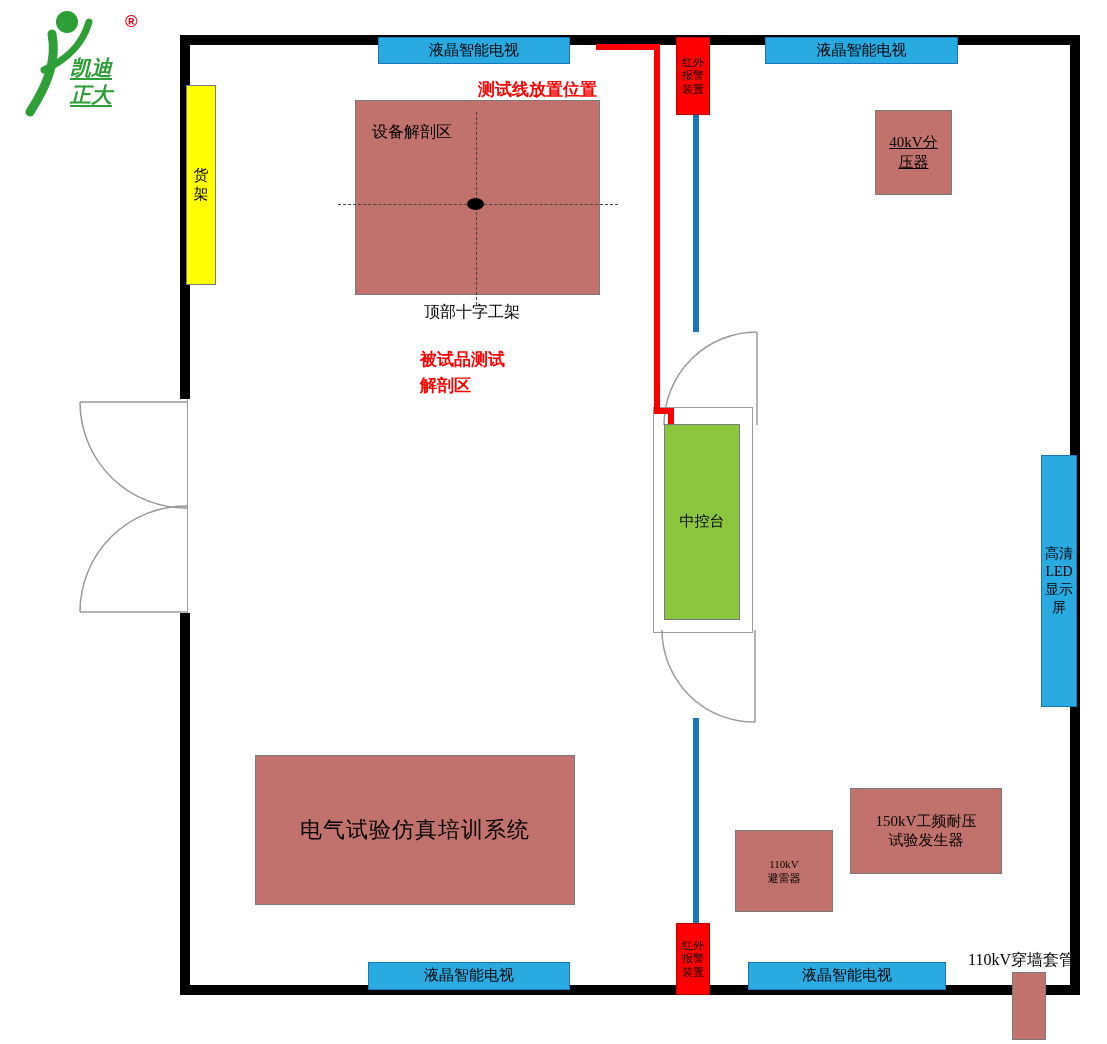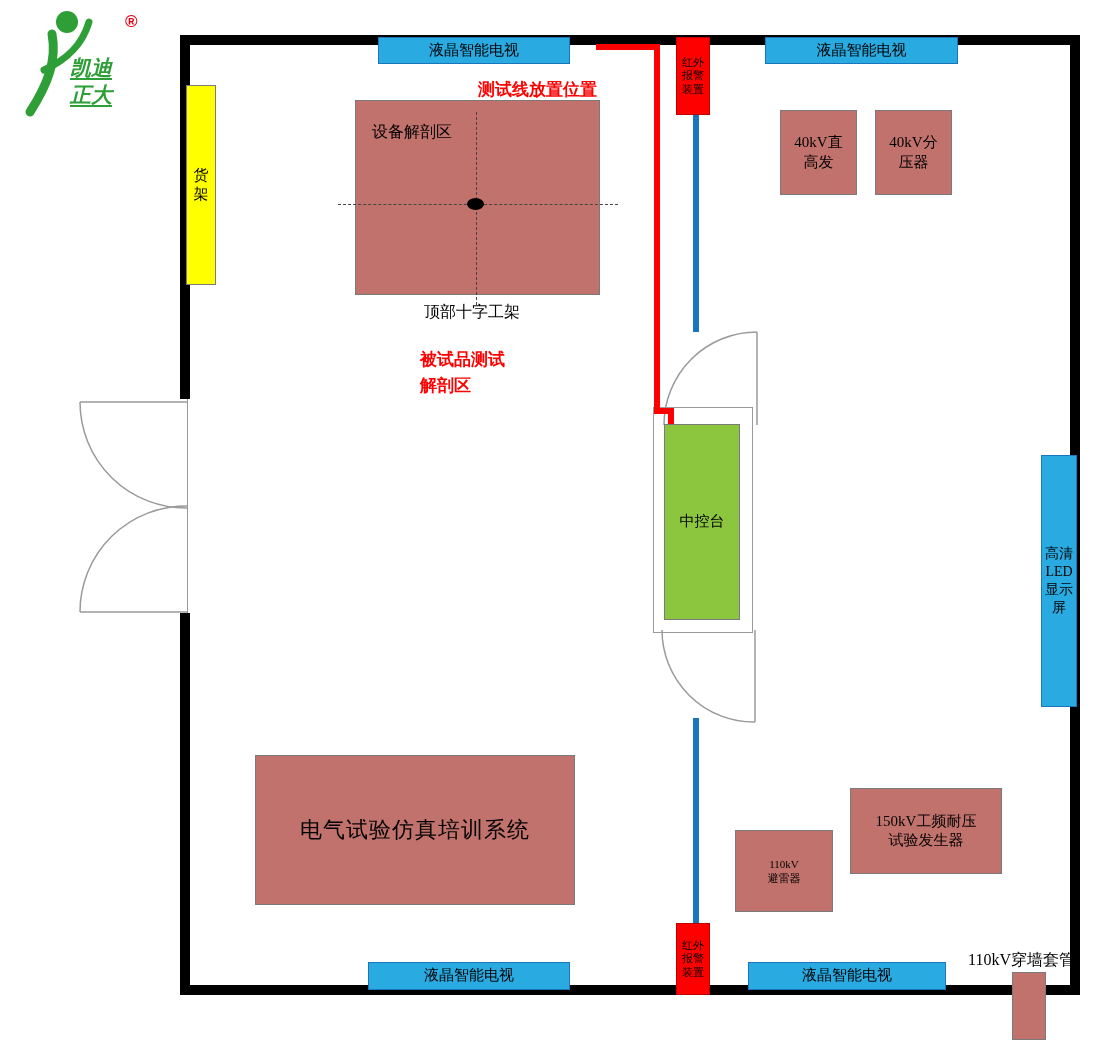--- a/index.html
+++ b/index.html
@@ -113,25 +113,21 @@
   <div class="rect alarm" style="left:676px;top:923px;width:34px;height:72px;">
     <span>红外
 报警
 装置</span>
   </div>
 
   <div class="rect" style="left:664px;top:424px;width:76px;height:196px;background:var(--console-fill,#8CC63F);font-size:15px;">
     <span>中控台</span>
   </div>
 
-  <div class="rect brown" style="left:780px;top:110px;width:77px;height:85px;font-size:15px;">
-    <span>40kV直
-高发</span>
-  </div>
-  <div class="rect brown" style="left:875px;top:110px;width:77px;height:85px;font-size:15px;">
+  <div class="rect brown" style="left:875px;top:110px;width:77px;height:85px;font-size:15px;text-decoration:underline;">
     <span>40kV分
 压器</span>
   </div>
 
   <div class="rect brown" style="left:255px;top:755px;width:320px;height:150px;font-size:22px;letter-spacing:1px;">
     <span>电气试验仿真培训系统</span>
   </div>
 
   <div class="rect blue" style="left:1041px;top:455px;width:36px;height:252px;font-size:14px;word-break:break-all;padding:2px;">
     <span>高清LED显示屏</span>

